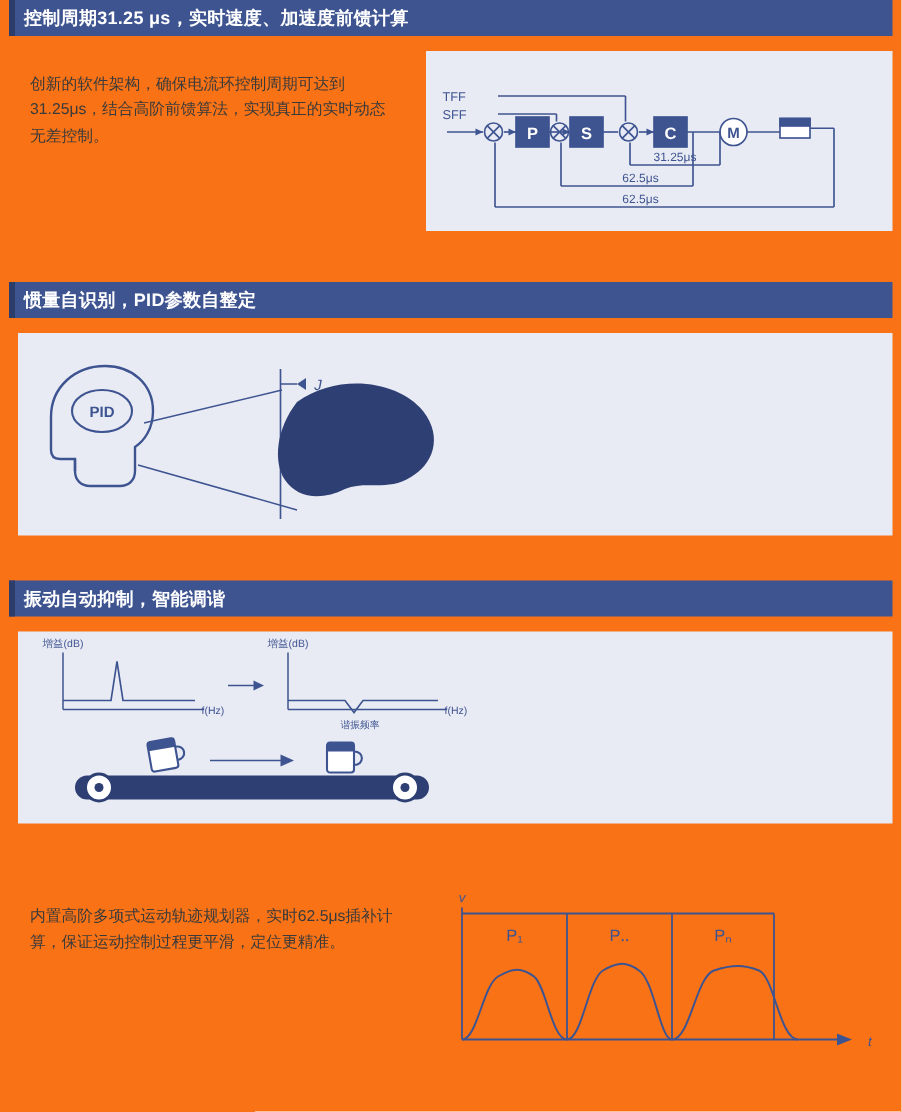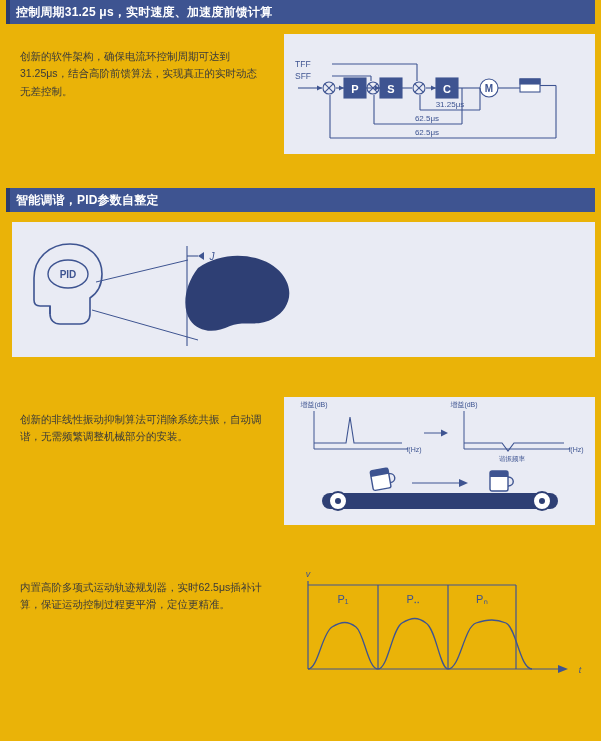--- a/index.html
+++ b/index.html
@@ -6,21 +6,21 @@
   html, body {
     margin: 0; padding: 0;
     width: 601px;
     background: #ffffff;
     font-family: "Liberation Sans", sans-serif;
   }
   .page {
     width: 601px;
     min-height: 741px;
     position: relative;
-    background: #eab308;
+    background: #f97316;
     padding: 0;
   }
 
   
   .heading-bar {
     height: 24px;
     background: #3e5491;
     display: flex;
     align-items: center;
     margin: 0 6px;
@@ -164,21 +164,21 @@
           </g>
         </svg>
       </div>
     </div>
   </div>
 
   <div class="spacer-34"></div>
 
   <div class="section">
     <div class="heading-bar">
-      <span class="heading-text">智能调谐，PID参数自整定</span>
+      <span class="heading-text">惯量自识别，PID参数自整定</span>
     </div>
     <div class="body-row">
       <div class="figure fig-2">
         <svg width="310" height="135" viewBox="0 0 310 135">
 
           <g stroke="#3e5491" fill="none" stroke-width="1.6">
             <path d="M22,78 L22,56 C22,36 38,22 58,22 C76,22 90,34 90,52 C90,64 84,72 78,76 L78,92 C78,98 74,102 68,102 L48,102 C42,102 38,98 38,92 L38,84 L28,84 C24,84 22,82 22,78 Z"></path>
 
             <path d="M38,84 L38,92"></path>
           </g>
@@ -200,24 +200,24 @@
 
           <path d="M186,46 C214,26 254,32 270,52 C284,70 276,88 262,96 C246,106 232,98 218,104 C202,112 186,110 178,98 C170,86 172,64 186,46 Z" fill="#2e3f74" stroke="none"></path>
         </svg>
       </div>
     </div>
   </div>
 
   <div class="spacer-30"></div>
 
   <div class="section">
+    <div class="heading-bar">
+      <span class="heading-text">振动自动抑制，智能调谐</span>
+    </div>
     <div class="body-row">
-      <div class="desc">
-        <p>创新的非线性振动抑制算法可消除系统共振，自动调谐，无需频繁调整机械部分的安装。</p>
-      </div>
       <div class="figure fig-3">
         <svg width="310" height="128" viewBox="0 0 310 128">
 
           <g stroke="#3e5491" fill="none" stroke-width="1">
             <line x1="30" y1="14" x2="30" y2="52"></line>
             <line x1="30" y1="52" x2="124" y2="52"></line>
             <path d="M30,46 C44,46 52,46 62,46 L66,20 L70,46 C82,46 98,46 118,46" stroke-width="1.1"></path>
           </g>
           <text x="30" y="10" font-size="7" fill="#3e5491" text-anchor="middle" font-family="Liberation Sans, sans-serif">增益(dB)</text>
           <text x="130" y="55" font-size="7" fill="#3e5491" text-anchor="middle" font-family="Liberation Sans, sans-serif">f(Hz)</text>

